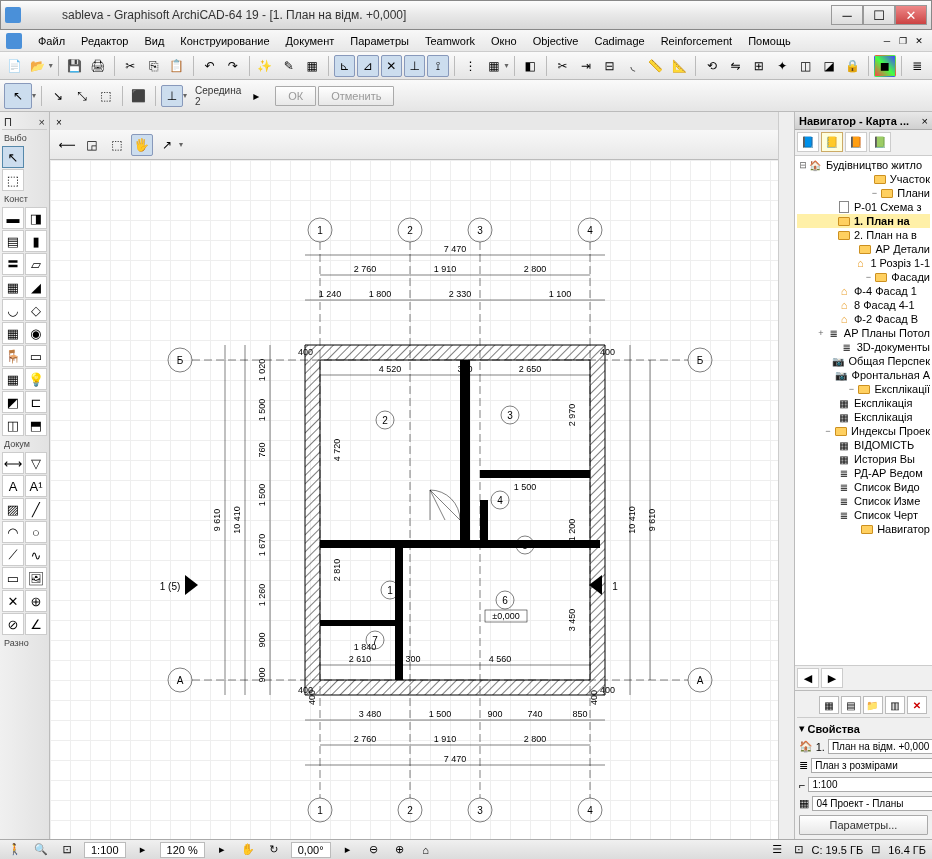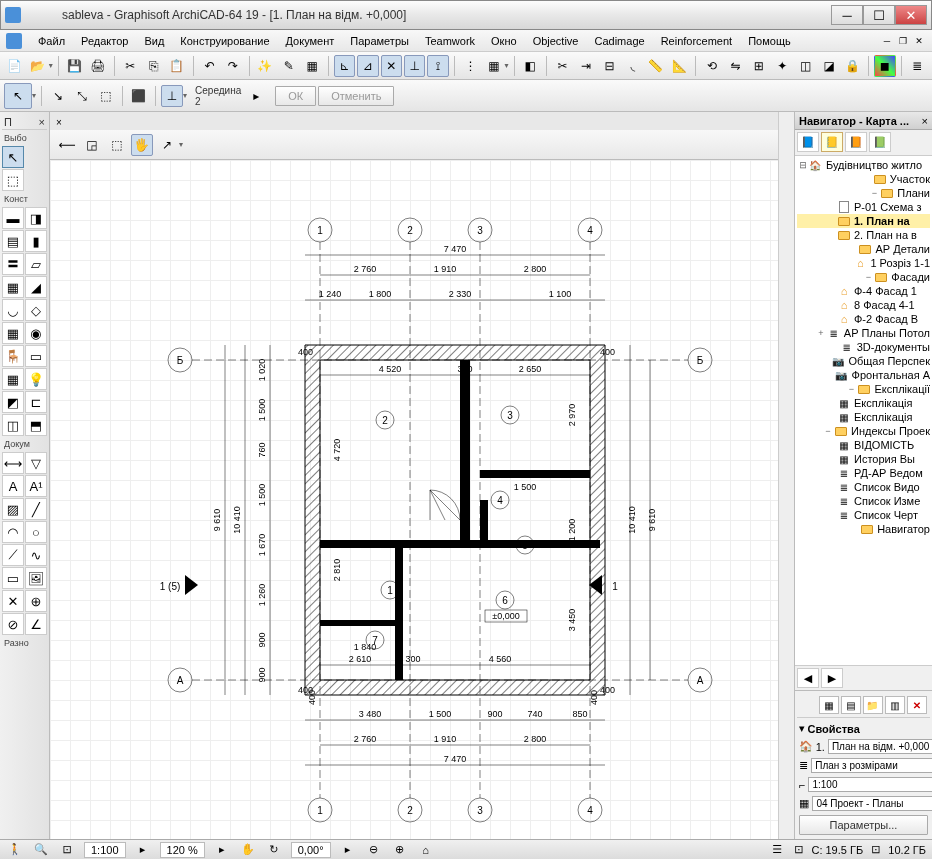--- a/index.html
+++ b/index.html
@@ -708,14 +708,14 @@
   <span class="field">0,00°</span>
   <span class="sbicon">▸</span>
   <span class="sbicon">⊖</span>
   <span class="sbicon">⊕</span>
   <span class="sbicon">⌂</span>
   <span class="spacer"></span>
   <span class="sbicon">☰</span>
   <span>⊡</span>
     <span>C: 19.5 ГБ</span>
   <span>⊡</span>
-    <span>10.2 ГБ</span>
+    <span>16.4 ГБ</span>
 </div>
 
 </body></html>

